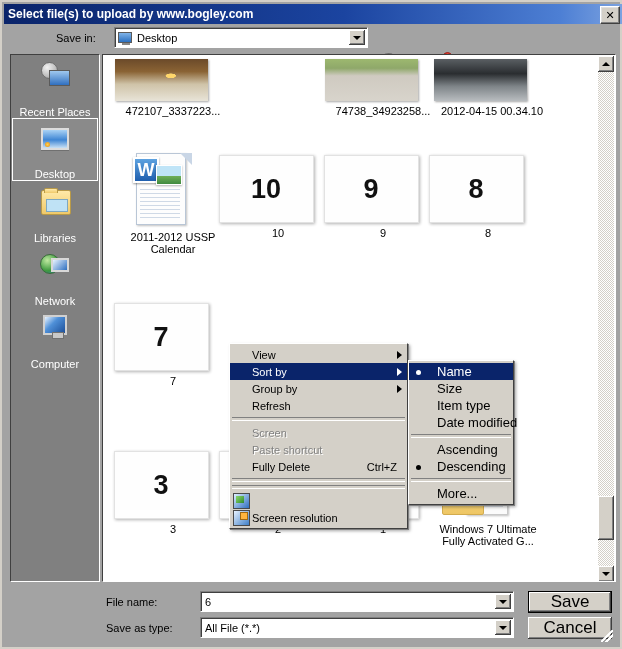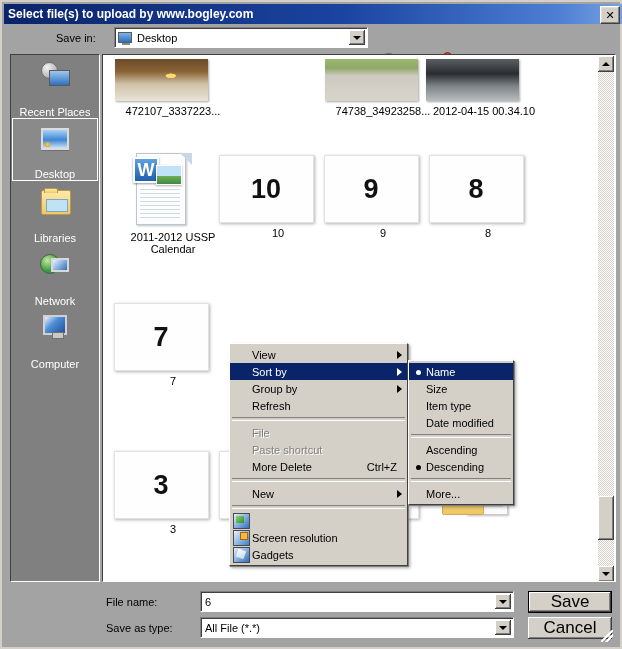--- a/index.html
+++ b/index.html
@@ -284,21 +284,21 @@
   #submenu{
     position:absolute;left:398px;top:306px;width:106px;
     background:#d4d0c8;
     border-top:1px solid #ffffff;border-left:1px solid #ffffff;
     border-right:1px solid #404040;border-bottom:1px solid #404040;
     box-shadow:1px 1px 0 #808080, 2px 2px 3px rgba(0,0,0,.35);
     padding:2px 0;box-sizing:border-box;
   }
   .smi{
     position:relative;height:17px;display:flex;align-items:center;
-    padding-left:17px;font-size:11px;color:#000;cursor:default;white-space:nowrap;text-align:right;
+    padding-left:28px;font-size:13px;color:#000;cursor:default;white-space:nowrap;text-align:right;
   }
   .smi.sel{background:#0a246a;color:#ffffff;}
   .radio{position:absolute;left:7px;top:7px;width:5px;height:5px;border-radius:50%;background:#000;}
   .smi.sel .radio{background:#ffffff;}
 </style>
 </head>
 <body>
 
 <div id="dialog">
 
@@ -383,21 +383,21 @@
       <div id="filegrid">
 
         <div class="fitem" style="left:6px;top:4px;">
           <span class="fthumb ph1"></span>
           <span class="flabel">472107_3337223...</span>
         </div>
         <div class="fitem" style="left:216px;top:4px;">
           <span class="fthumb ph3"></span>
           <span class="flabel">74738_34923258...</span>
         </div>
-        <div class="fitem" style="left:317px;top:4px;">
+        <div class="fitem" style="left:325px;top:4px;">
           <span class="fthumb ph4"></span>
           <span class="flabel">2012-04-15 00.34.10</span>
         </div>
 
         <div class="fitem" style="left:6px;top:96px;">
           <span class="docico">
             <span class="page"></span>
               <span class="fold"></span>
             <span class="lines"></span>
             <span class="wbadge">W</span>
@@ -434,20 +434,21 @@
         <div class="fitem" style="left:216px;top:396px;">
           <span class="tile">1</span>
           <span class="flabel">1</span>
         </div>
         <div class="fitem" style="left:321px;top:392px;">
           <span class="folderico">
             <span class="back"></span>
               <span class="doc"></span>
               <span class="front"></span>
           </span>
+          <span class="flabel">Windows 7 Ultimate Fully Activated G...</span>
         </div>
 
       </div>
 
       <div id="vscroll">
         <div class="sbbtn" id="sb-up">
             <span class="tri-up"></span>
           </div>
         <div id="sb-thumb"></div>
         <div class="sbbtn" id="sb-dn">
@@ -467,46 +468,38 @@
       </div>
       <div class="mi">
         <span>Group by</span>
         <span class="sub"></span>
       </div>
       <div class="mi">
         <span>Refresh</span>
       </div>
       <div class="msep"></div>
       <div class="mi disabled">
-        <span>File</span>
+        <span>Screen</span>
       </div>
       <div class="mi disabled">
         <span>Paste shortcut</span>
       </div>
       <div class="mi">
-        <span>More Delete</span>
+        <span>Fully Delete</span>
         <span class="acc">Ctrl+Z</span>
       </div>
       <div class="msep"></div>
-      <div class="mi">
-        <span>New</span>
-        <span class="sub"></span>
-      </div>
       <div class="msep"></div>
       <div class="mi">
         <span class="mico mico-screen"></span>
         <span></span>
       </div>
       <div class="mi">
         <span class="mico mico-gadgets"></span>
         <span>Screen resolution</span>
-      </div>
-      <div class="mi">
-        <span class="mico mico-personalize"></span>
-        <span>Gadgets</span>
       </div>
     </div>
 
     <div id="submenu">
       <div class="smi sel">
         <span class="radio"></span>
         <span>Name</span>
       </div>
       <div class="smi">
         <span>Size</span>

